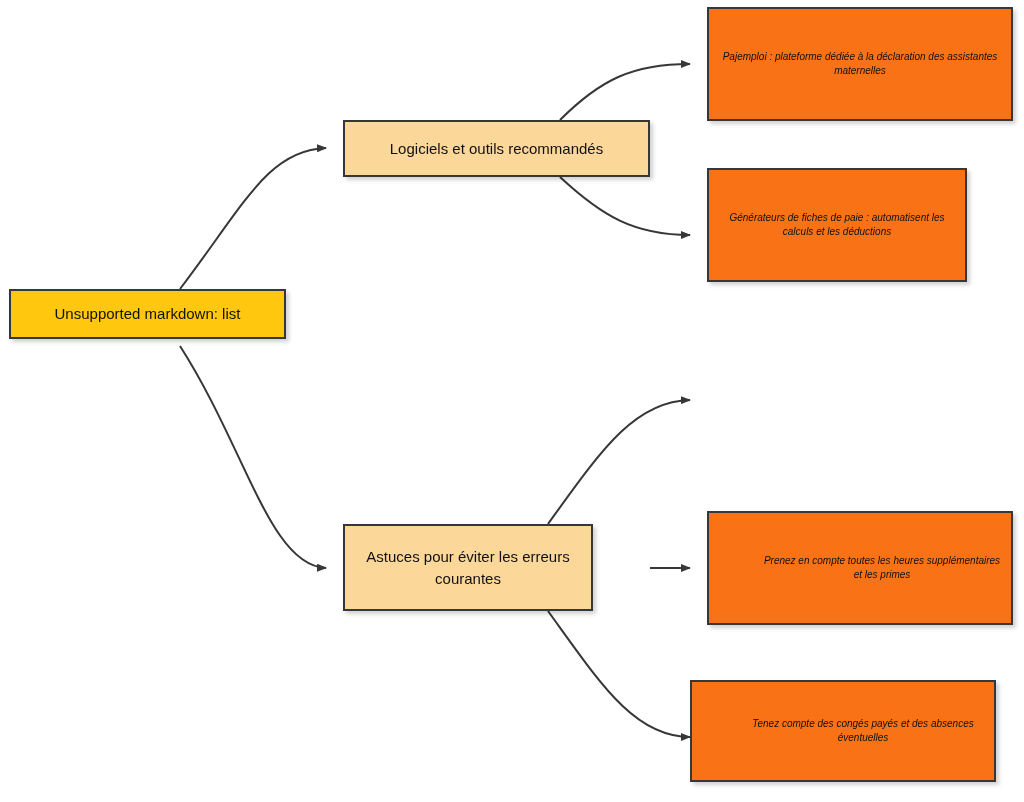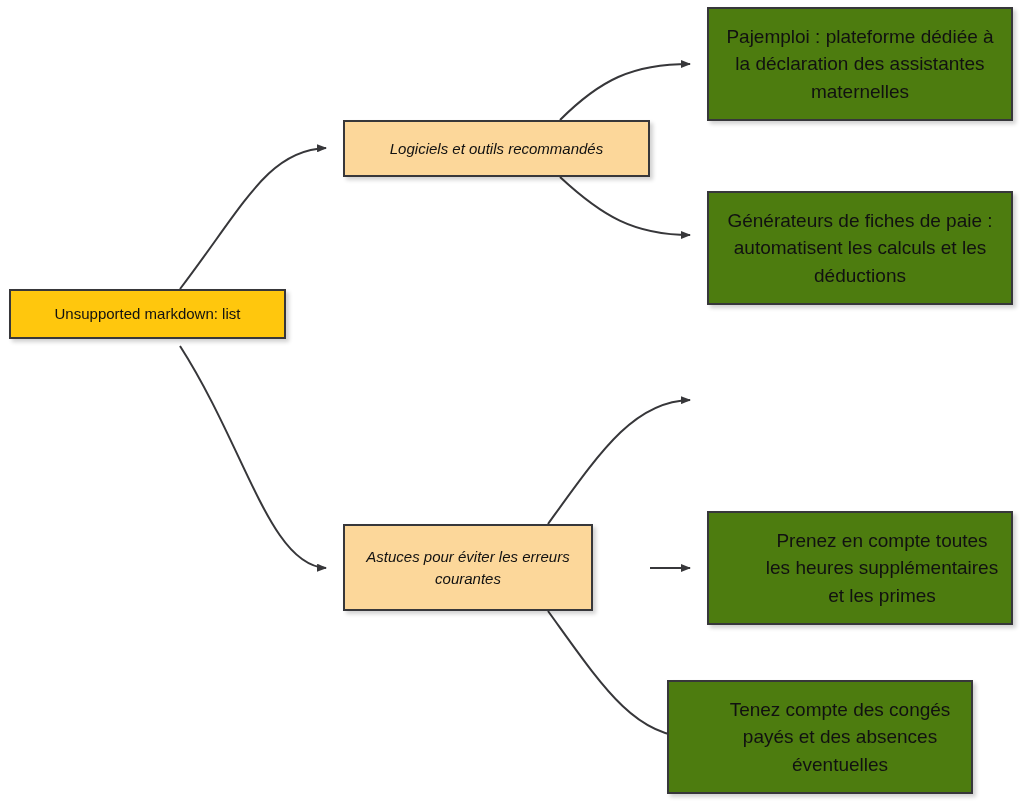--- a/index.html
+++ b/index.html
@@ -44,25 +44,25 @@
     padding: 0 10px;
     white-space: pre-line;
   }
   .node.root {
     background: #ffc70d;
     font-size: 15px;
   }
   .node.branch {
     background: #fcd79a;
     font-size: 15px;
-    font-style: italic;
   }
   .node.leaf {
-    background: #4d7c0f;
-    font-size: 19px;
+    background: #f97316;
+    font-size: 10px;
+    font-style: italic;
   }
 </style>
 </head>
 <body>
 
 <div id="canvas">
 
   <svg id="edge-layer" viewBox="0 0 1024 802" width="1024" height="802" xmlns="http://www.w3.org/2000/svg">
     <defs>
       <marker id="arrowhead" markerWidth="10" markerHeight="8" refX="9" refY="4" orient="auto" markerUnits="userSpaceOnUse">
@@ -94,26 +94,26 @@
   </div>
 
   <div class="node branch" style="left:343px; top:524px; width:250px; height:87px;">
     <span class="node-label">Astuces pour éviter les erreurs courantes</span>
   </div>
 
   <div class="node leaf" style="left:707px; top:7px; width:306px; height:114px;">
     <span class="node-label">Pajemploi : plateforme dédiée à la déclaration des assistantes maternelles</span>
   </div>
 
-  <div class="node leaf" style="left:707px; top:191px; width:306px; height:114px;">
+  <div class="node leaf" style="left:707px; top:168px; width:260px; height:114px;">
     <span class="node-label">Générateurs de fiches de paie : automatisent les calculs et les déductions</span>
   </div>
 
 
   <div class="node leaf" style="left:707px; top:511px; width:306px; height:114px;padding-left:44px;">
     <span class="node-label">Prenez en compte toutes les heures supplémentaires et les primes</span>
   </div>
 
-  <div class="node leaf" style="left:667px; top:680px; width:306px; height:114px;padding-left:40px;">
+  <div class="node leaf" style="left:690px; top:680px; width:306px; height:102px;padding-left:40px;">
     <span class="node-label">Tenez compte des congés payés et des absences éventuelles</span>
   </div>
 
 </div>
 
 </body></html>

